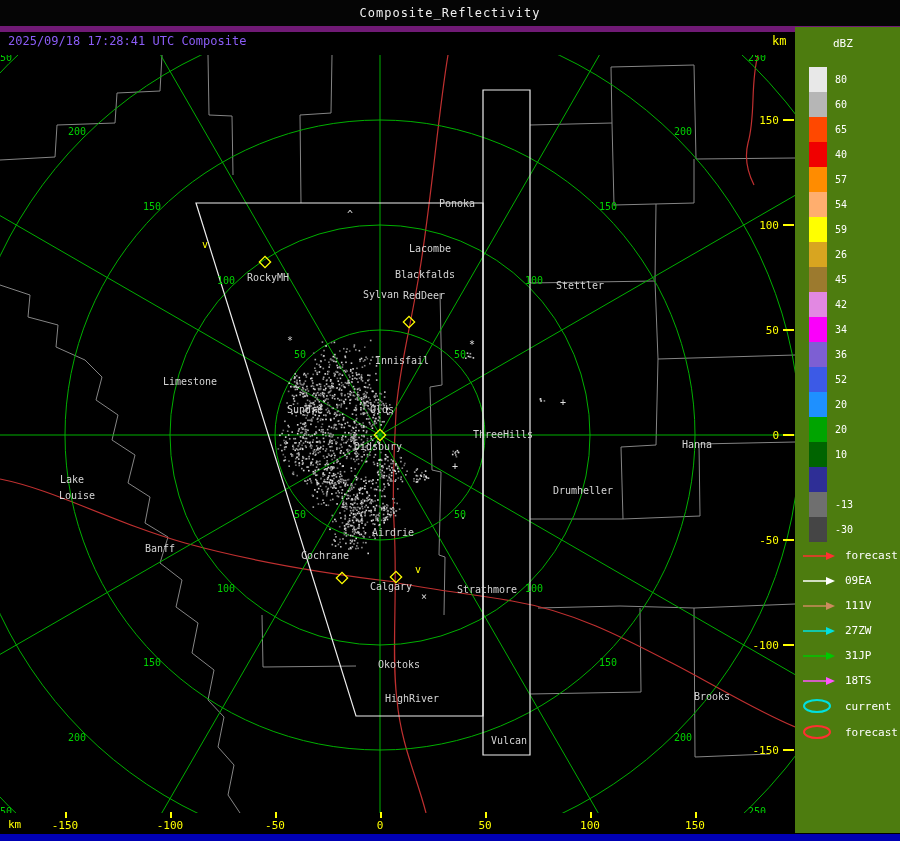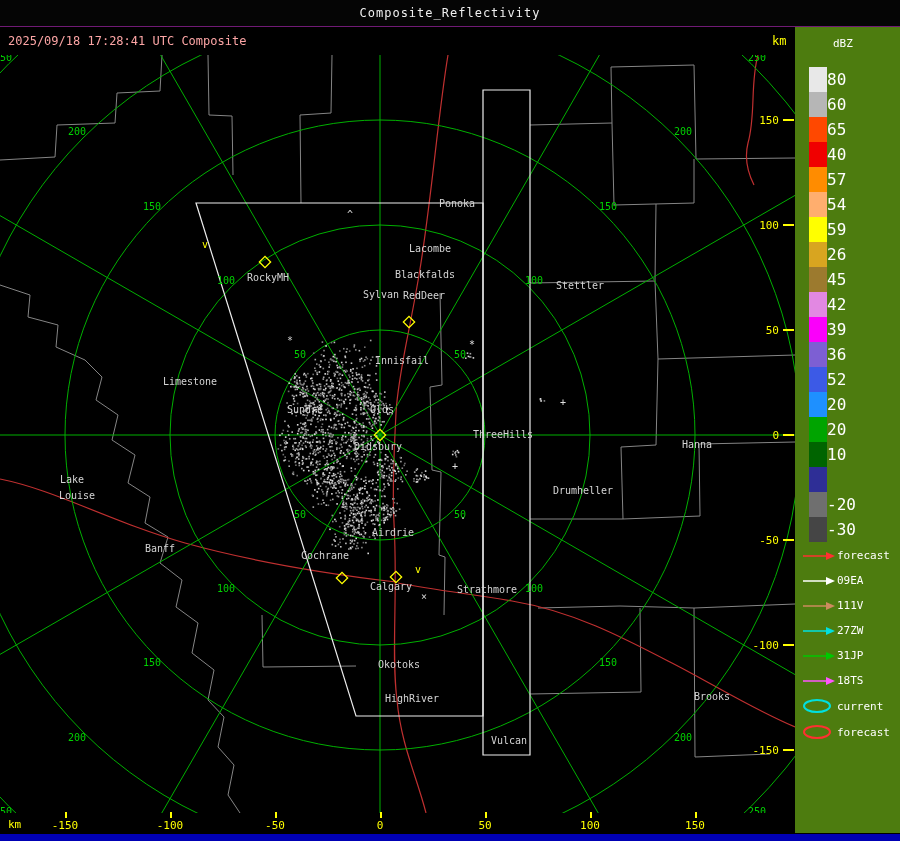--- a/index.html
+++ b/index.html
@@ -1,35 +1,35 @@
 <!DOCTYPE html>
 <html><head>
 <meta charset="utf-8">
 <style>
   html,body{margin:0;padding:0;background:#000;}
   body{width:900px;height:841px;position:relative;overflow:hidden;
        font-family:"DejaVu Sans Mono","Liberation Mono",monospace;}
   .titlebar{position:absolute;top:0;left:0;width:900px;height:26px;background:#050505;
-            border-bottom:1px solid #701a75;color:#f0f0f0;text-align:center;
+            border-bottom:6px solid #701a75;color:#f0f0f0;text-align:center;
             line-height:26px;font-size:12px;letter-spacing:1px;}
-  .timestamp{position:absolute;top:34px;left:8px;color:#fca5a5;font-size:12px;}
+  .timestamp{position:absolute;top:34px;left:8px;color:#8b5cf6;font-size:12px;}
   .km-top{position:absolute;top:34px;left:772px;color:#ffff00;font-size:12px;}
   #map{position:absolute;left:0;top:55px;}
   svg text{font-family:"DejaVu Sans Mono","Liberation Mono",monospace;}
   .panel{position:absolute;left:795px;top:27px;width:105px;height:806px;background:#4d7c0f;}
   .dbz{position:absolute;left:38px;top:10px;color:#ffffff;font-size:11px;}
   .colorbar{position:absolute;left:14px;top:40px;}
   .cbrow{display:flex;height:25px;align-items:center;}
   .cbswatch{width:18px;height:25px;flex:0 0 18px;}
-  .cblabel{color:#ffffff;font-size:16px;white-space:nowrap;}
+  .cblabel{color:#ffffff;font-size:10px;margin-left:8px;white-space:nowrap;}
   .tracks{position:absolute;left:6px;top:516px;}
   .trow{display:flex;align-items:center;height:25px;}
   .trow.ell{height:26px;}
   .ticon{display:inline-flex;width:36px;justify-content:flex-start;}
-  .tlabel{color:#ffffff;font-size:11px;margin-left:0;white-space:nowrap;}
+  .tlabel{color:#ffffff;font-size:11px;margin-left:8px;white-space:nowrap;}
   .xaxis{position:absolute;left:0;top:812px;width:795px;height:22px;}
   .xtick{position:absolute;width:2px;height:6px;background:#ffff00;top:0;}
   .xlabel{position:absolute;color:#ffff00;font-size:11px;top:7px;transform:translateX(-50%);}
   .kmbottom{position:absolute;left:8px;top:6px;color:#ffff00;font-size:11px;}
   .bluebar{position:absolute;left:0;top:834px;width:900px;height:7px;background:#0000b4;}
 </style>
 </head>
 <body>
 
 <div class="titlebar">
@@ -1855,21 +1855,21 @@
       <div class="cbrow">
         <div class="cbswatch" style="background:#9c7a2e"></div>
                  <div class="cblabel">45</div>
       </div>
       <div class="cbrow">
         <div class="cbswatch" style="background:#e288e2"></div>
                  <div class="cblabel">42</div>
       </div>
       <div class="cbrow">
         <div class="cbswatch" style="background:#fa00fa"></div>
-                 <div class="cblabel">39</div>
+                 <div class="cblabel">34</div>
       </div>
       <div class="cbrow">
         <div class="cbswatch" style="background:#7d5fd3"></div>
                  <div class="cblabel">36</div>
       </div>
       <div class="cbrow">
         <div class="cbswatch" style="background:#3c5ae6"></div>
                  <div class="cblabel">52</div>
       </div>
       <div class="cbrow">
@@ -1883,21 +1883,21 @@
       <div class="cbrow">
         <div class="cbswatch" style="background:#006400"></div>
                  <div class="cblabel">10</div>
       </div>
       <div class="cbrow">
         <div class="cbswatch" style="background:#2e2e96"></div>
                  <div class="cblabel"></div>
       </div>
       <div class="cbrow">
         <div class="cbswatch" style="background:#6f6f6f"></div>
-                 <div class="cblabel">-20</div>
+                 <div class="cblabel">-13</div>
       </div>
       <div class="cbrow">
         <div class="cbswatch" style="background:#454545"></div>
                  <div class="cblabel">-30</div>
       </div>
     </div>
   <div class="tracks">
       <div class="trow">
         <span class="ticon">
           <svg width="36" height="12">

